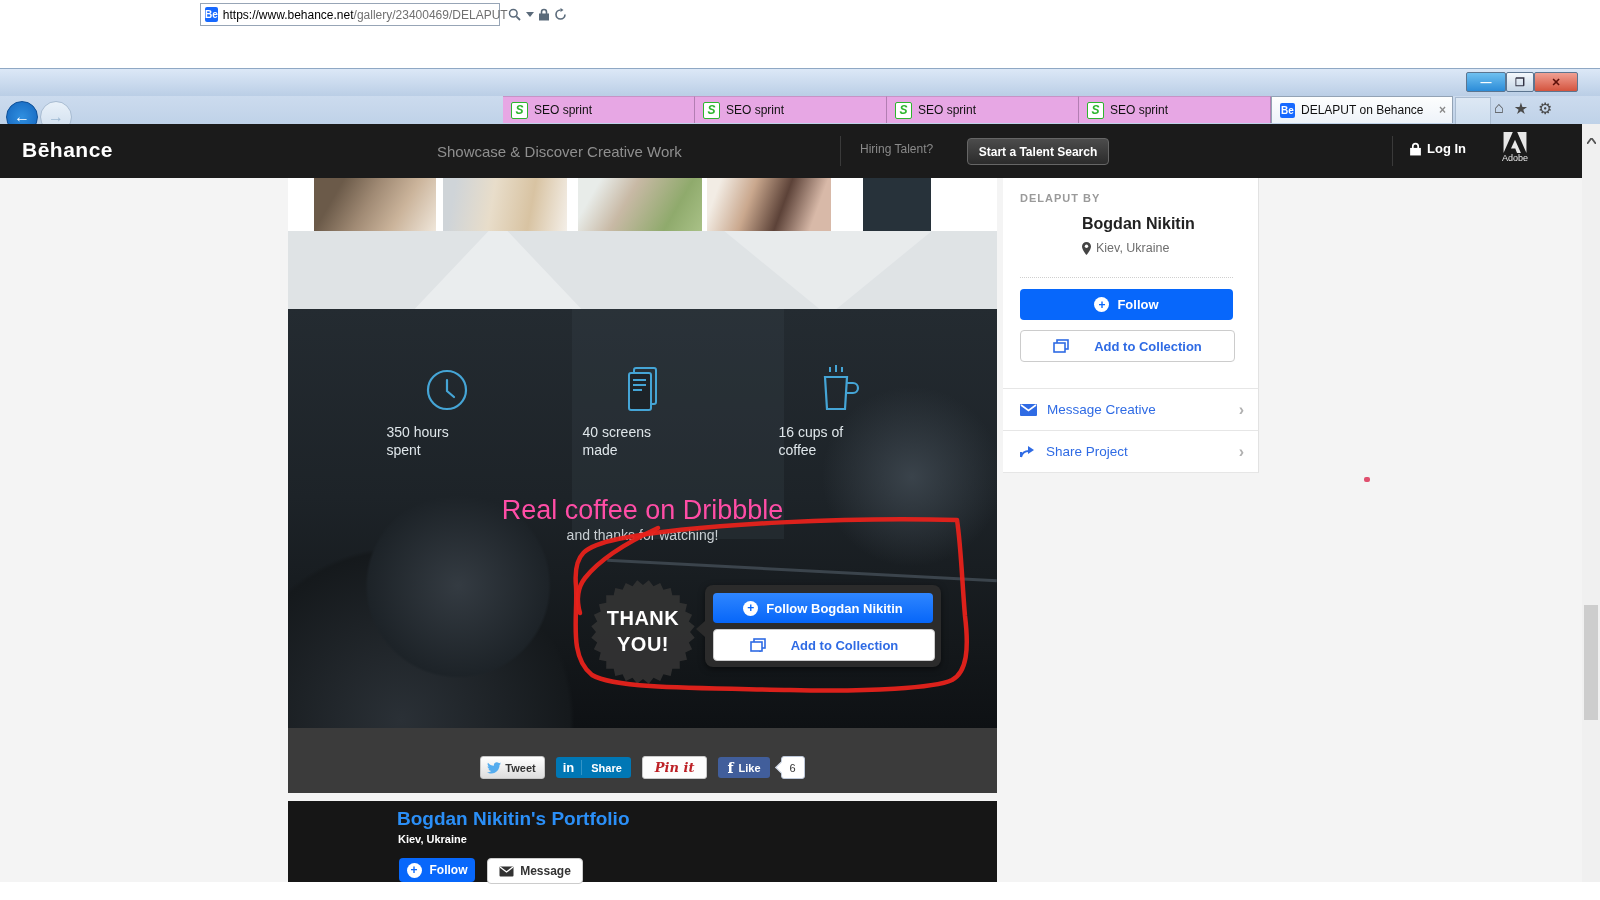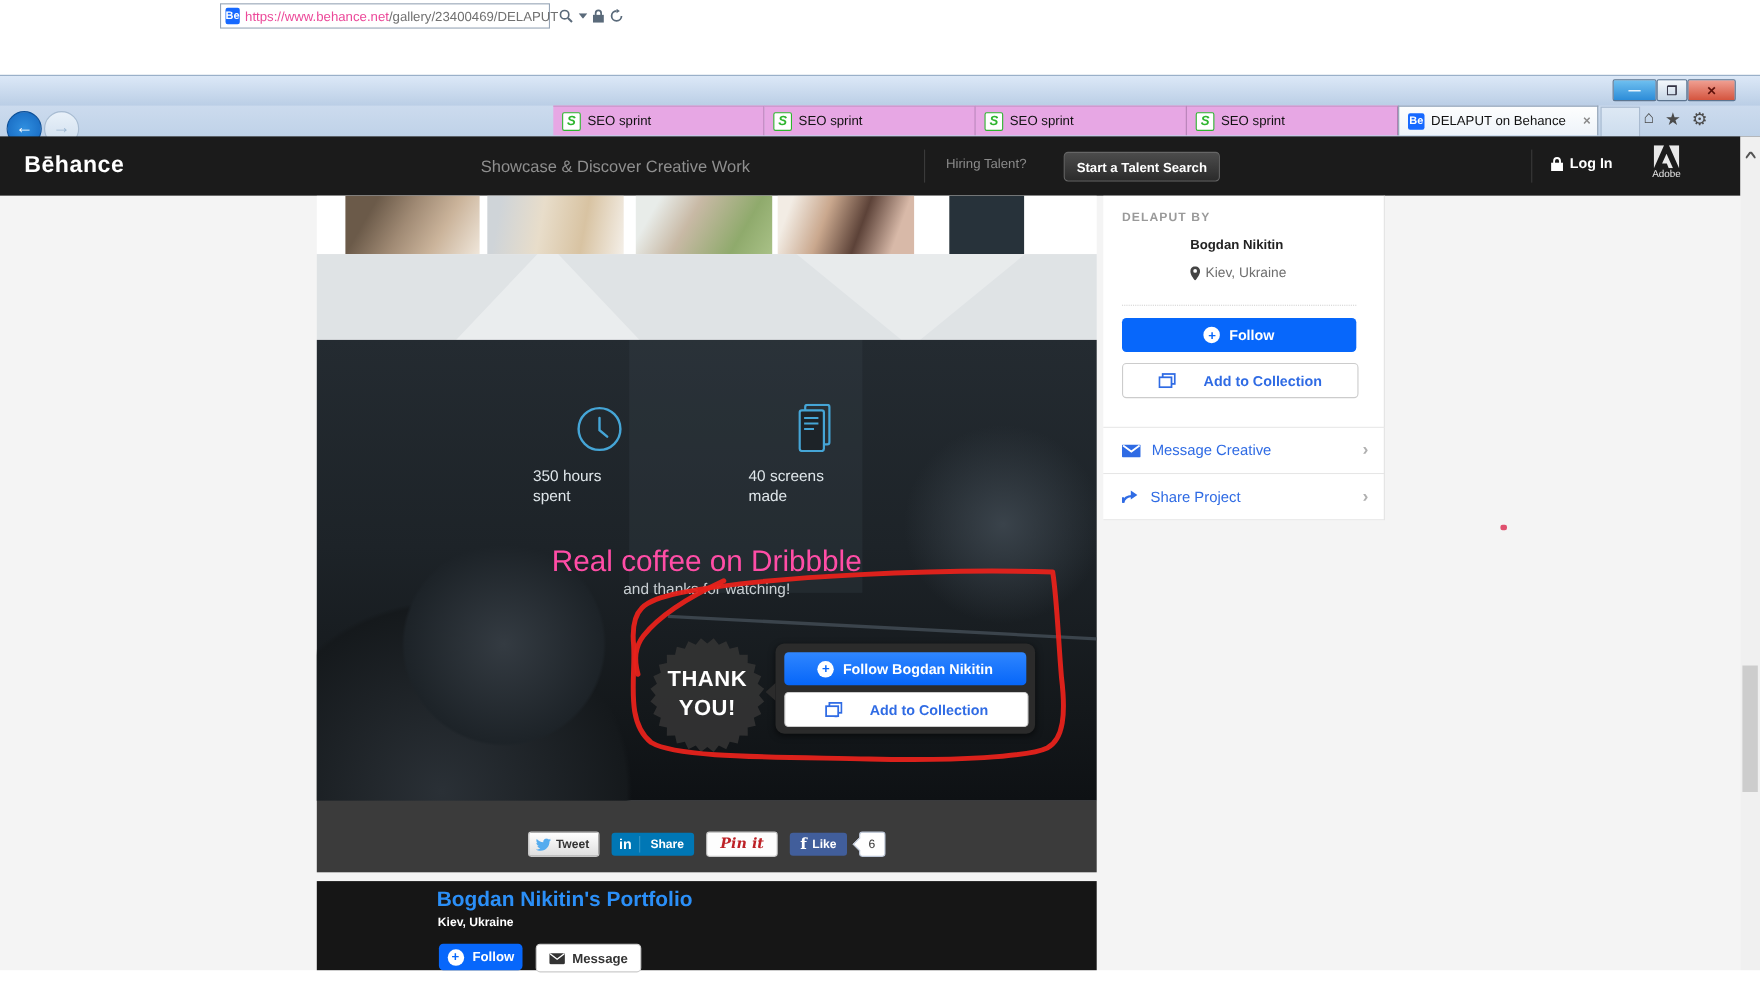--- a/index.html
+++ b/index.html
@@ -18,21 +18,21 @@
   #navrow{left:0;top:96px;width:1600px;height:28px;
     background:linear-gradient(#ccdbee,#bfd2e8);border-bottom:1px solid #9fb2c8;}
   .navcircle{position:absolute;top:-5px;width:30px;height:30px;border-radius:50%;
     display:flex;align-items:center;justify-content:center;font-size:16px;font-weight:bold;}
   #back-btn{left:6px;background:radial-gradient(#2f8fe0,#1565bd);color:#fff;border:1px solid #0d4f97;}
   #fwd-btn{left:40px;background:linear-gradient(#e9f1f9,#cfdeee);color:#9db8d2;border:1px solid #a8bcd2;}
   #urlbox{left:200px;top:3px;width:298px;height:21px;background:#fff;border:1px solid #97a5b6;
     display:flex;align-items:center;font-size:12px;}
   #favicon-url{width:15px;height:15px;margin:0 5px 0 4px;background:#1769ff;color:#fff;
     font-size:10px;font-weight:bold;display:flex;align-items:center;justify-content:center;border-radius:2px;}
-  .urldark{color:#ec4899;text-align:center;}
+  .urldark{color:#000000;text-align:center;}
   .urlgray{color:#707070;}
   .urlicons{margin-left:auto;display:flex;align-items:center;gap:5px;padding-right:4px;color:#5a6a7a;}
   .tabstrip{left:503px;top:96px;height:27px;display:flex;}
   .tab{height:27px;display:flex;align-items:center;padding-left:8px;box-sizing:border-box;font-size:12px;color:#111;}
   .tab.pink{width:192px;background:#e7a7e4;border-right:1px solid #b27eb2;border-top:1px solid #c793c6;}
   .tab.active{width:182px;background:linear-gradient(#fdfefe,#eef3f9);border:1px solid #93a3b5;border-bottom:none;}
   .seo-icon{width:15px;height:15px;background:#fff;border-radius:2px;margin-right:6px;
     color:#2eb52e;font-weight:bold;font-size:12px;display:flex;align-items:center;justify-content:center;
     font-style:italic;border:1px solid #2eb52e;}
   .tabclose{margin-left:auto;margin-right:6px;color:#8a8a8a;font-size:12px;font-weight:bold;}
@@ -58,21 +58,21 @@
   
   #pagebg{left:0;top:178px;width:1582px;height:704px;background:#f4f4f4;}
   #sidepanel{left:1003px;top:178px;width:255px;height:210px;background:#fff;
     border-right:1px solid #e2e2e2;border-bottom:1px solid #e6e6e6;}
   #projectby{left:1020px;top:192px;font-size:11px;font-weight:bold;letter-spacing:1px;color:#9a9a9a;}
   .avatar{background:
     radial-gradient(circle at 50% 30%,#d9b countries 0,transparent 0),
     radial-gradient(circle at 52% 28%,#d9b79a 0 26%,transparent 27%),
     linear-gradient(160deg,#cdbda9 0%,#d8cdc0 35%,#a9bcd2 60%,#8ba3c0 100%);}
   #side-avatar{left:1020px;top:215px;width:50px;height:50px;}
-  #side-name{left:1082px;top:215px;font-size:12px;font-weight:bold;color:#222;}
+  #side-name{left:1082px;top:215px;font-size:16px;font-weight:bold;color:#222;}
   .loc{display:flex;align-items:center;gap:5px;font-size:12.5px;color:#6e6e6e;}
   #side-loc{left:1082px;top:241px;}
   #dotted{left:1020px;top:277px;width:213px;border-top:1px dotted #cfcfcf;}
   .bluebtn{background:#0767fb;color:#fff;font-weight:bold;border-radius:4px;
     display:flex;align-items:center;justify-content:center;gap:8px;}
   .whitebtn{background:#fff;color:#2f6be4;font-weight:bold;border:1px solid #ccc;border-radius:4px;
     display:flex;align-items:center;justify-content:center;gap:25px;}
   #side-follow{left:1020px;top:289px;width:213px;height:31px;font-size:13px;}
   #side-addcoll{left:1020px;top:330px;width:213px;height:30px;font-size:13px;}
   .siderow{left:1003px;width:255px;height:41px;background:#fff;border-right:1px solid #e2e2e2;
@@ -284,20 +284,33 @@
             <rect x="8" y="1" width="22" height="36" rx="2" fill="none" stroke="#45a5d6" stroke-width="2"></rect>
             <rect x="3" y="6" width="22" height="37" rx="2" fill="#1d2328" stroke="#45a5d6" stroke-width="2"></rect>
             <line x1="7" y1="13" x2="20" y2="13" stroke="#45a5d6" stroke-width="2"></line>
             <line x1="7" y1="18" x2="20" y2="18" stroke="#45a5d6" stroke-width="2"></line>
             <line x1="7" y1="23" x2="16" y2="23" stroke="#45a5d6" stroke-width="2"></line>
           </svg>
         </div>
         <div>40 screens</div>
         <div>made</div>
       </div>
+      <div class="stat">
+        <div class="sicon">
+          <svg width="44" height="46" viewBox="0 0 44 46">
+            <path d="M8 12h22l-2 32H10z" fill="none" stroke="#45a5d6" stroke-width="2.2"></path>
+            <path d="M30 18h6a5 5 0 0 1 0 10h-7" fill="none" stroke="#45a5d6" stroke-width="2.2"></path>
+            <line x1="13" y1="2" x2="13" y2="7" stroke="#45a5d6" stroke-width="2"></line>
+            <line x1="19" y1="0" x2="19" y2="7" stroke="#45a5d6" stroke-width="2"></line>
+            <line x1="25" y1="2" x2="25" y2="7" stroke="#45a5d6" stroke-width="2"></line>
+          </svg>
+        </div>
+        <div>16 cups of</div>
+        <div>coffee</div>
+      </div>
     </div>
 
     <div class="abs" id="art-title">Real coffee on Dribbble</div>
     <div class="abs" id="art-sub">and thanks for watching!</div>
 
     <div class="abs" id="badge">
       <svg width="106" height="106" viewBox="0 0 106 106">
         <polygon points="100.0,53.0 104.7,58.8 98.8,63.5 102.1,70.2 95.3,73.4 97.0,80.7 89.7,82.3 89.8,89.8 82.3,89.7 80.7,97.0 73.4,95.3 70.2,102.1 63.5,98.8 58.8,104.7 53.0,100.0 47.2,104.7 42.5,98.8 35.8,102.1 32.6,95.3 25.3,97.0 23.7,89.7 16.2,89.8 16.3,82.3 9.0,80.7 10.7,73.4 3.9,70.2 7.2,63.5 1.3,58.8 6.0,53.0 1.3,47.2 7.2,42.5 3.9,35.8 10.7,32.6 9.0,25.3 16.3,23.7 16.2,16.2 23.7,16.3 25.3,9.0 32.6,10.7 35.8,3.9 42.5,7.2 47.2,1.3 53.0,6.0 58.8,1.3 63.5,7.2 70.2,3.9 73.4,10.7 80.7,9.0 82.3,16.3 89.8,16.2 89.7,23.7 97.0,25.3 95.3,32.6 102.1,35.8 98.8,42.5 104.7,47.2" fill="#333333" opacity="0.92"></polygon>
       </svg>
       <div class="btxt">

